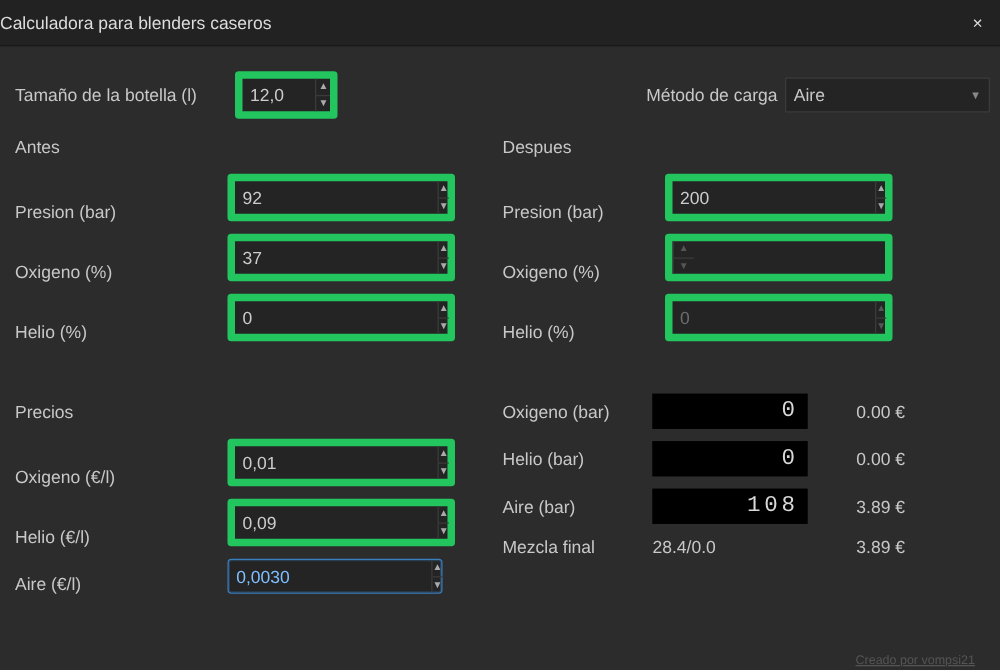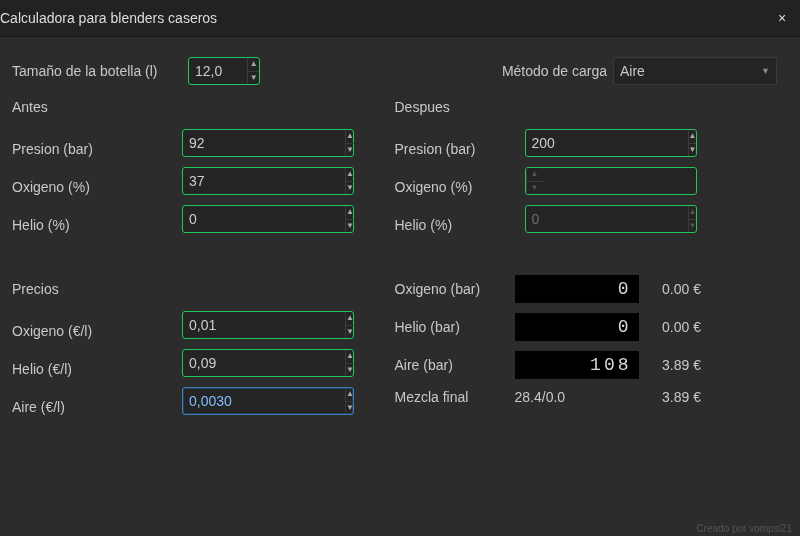--- a/index.html
+++ b/index.html
@@ -1,50 +1,50 @@
 <!DOCTYPE html>
 <html><head>
 <meta charset="utf-8">
 <style>
   html,body{margin:0;padding:0;width:800px;height:536px;background:#2c2c2c;font-family:"Segoe UI",Arial,sans-serif;color:#c8c8c8;font-size:14px;overflow:hidden}
   .window{width:800px;height:536px;background:#2c2c2c;position:relative}
   .titlebar{height:36px;background:#222;display:flex;align-items:center;justify-content:flex-start;position:relative;border-bottom:1px solid #1a1a1a}
   .titlebar .title{color:#ddd;font-size:14px}
   .closebox{position:absolute;right:6px;top:6px;width:24px;height:24px;color:#ddd;display:flex;align-items:center;justify-content:center;cursor:pointer;font-size:14px}
-  .content{padding:20px 23px 10px 12px}
+  .content{padding:20px 8px 10px 12px}
   .row{display:flex;align-items:flex-end;margin-bottom:10px}
   .toprow{display:flex;justify-content:space-between;margin-bottom:8px}
   .grp{display:flex;align-items:center;gap:6px}
   .lbl{min-width:170px}
   .lbl2{min-width:130px}
   .seclbl{margin:6px 0 14px 0}
   .cols{display:flex;}
   .col{flex:1;padding-right:8px}
-  .spin{position:relative;display:flex;align-items:stretch;background:#242424;border:1px solid #22c55e;border-radius:3px;height:26px}
+  .spin{position:relative;display:flex;align-items:stretch;background:#242424;border:6px solid #22c55e;border-radius:3px;height:26px}
   .spin input{background:transparent;border:none;color:#ccc;font-size:14px;padding:0 6px;outline:none;width:100%}
   .spin.sm{width:70px}
   .spin.md{width:170px}
   .spin.md input{width:150px}
   .steps{width:16px;display:flex;flex-direction:column;border-left:1px solid #3b3b3b}
   .steps div{flex:1;font-size:8px;line-height:1;display:flex;align-items:center;justify-content:center;color:#aaa;cursor:pointer}
   .steps div:first-child{border-bottom:1px solid #3b3b3b}
   .spin.readonly input{color:#6c6c6c}
   .spin.readonly .steps div{color:#555;cursor:default}
   .spin.focused{border:1px solid #3a7fbf;box-shadow:inset 0 0 0 1px rgba(58,127,191,.3)}
   .spin.focused input{color:#7fbfff}
   .dropdown{background:#242424;border:1px solid #3b3b3b;border-radius:1px;height:26px;min-width:150px;display:flex;align-items:center;justify-content:space-between;padding:0 6px;cursor:pointer}
   .dropdown .dd-arrow{color:#888;font-size:9px}
   .digitbox{background:#000;border:1px solid #000;height:26px;width:110px;display:flex;align-items:center;justify-content:flex-end;padding:0 6px;font-family:"Courier New",monospace;font-size:18px;letter-spacing:3px;color:#d8d8d8}
   .resrow{display:flex;align-items:center;margin-bottom:10px}
   .resrow .l{width:120px}
   .resrow .d{width:120px}
-  .resrow .p{width:70px;text-align:center;padding-left:12px}
+  .resrow .p{width:70px;text-align:right;padding-left:12px}
   .mixrow .d{color:#c8c8c8;font-size:14px}
   .spacer{height:32px}
-  .footer{position:absolute;bottom:2px;right:8px;color:#555;font-size:10px;}
+  .footer{position:absolute;bottom:2px;right:20px;color:#555;font-size:10px;text-decoration:underline}
 </style>
 </head>
 <body>
 
 <div class="window">
   <div class="titlebar">
     <span class="title">Calculadora para blenders caseros</span>
     <div class="closebox">
         <span>×</span>
       </div>

